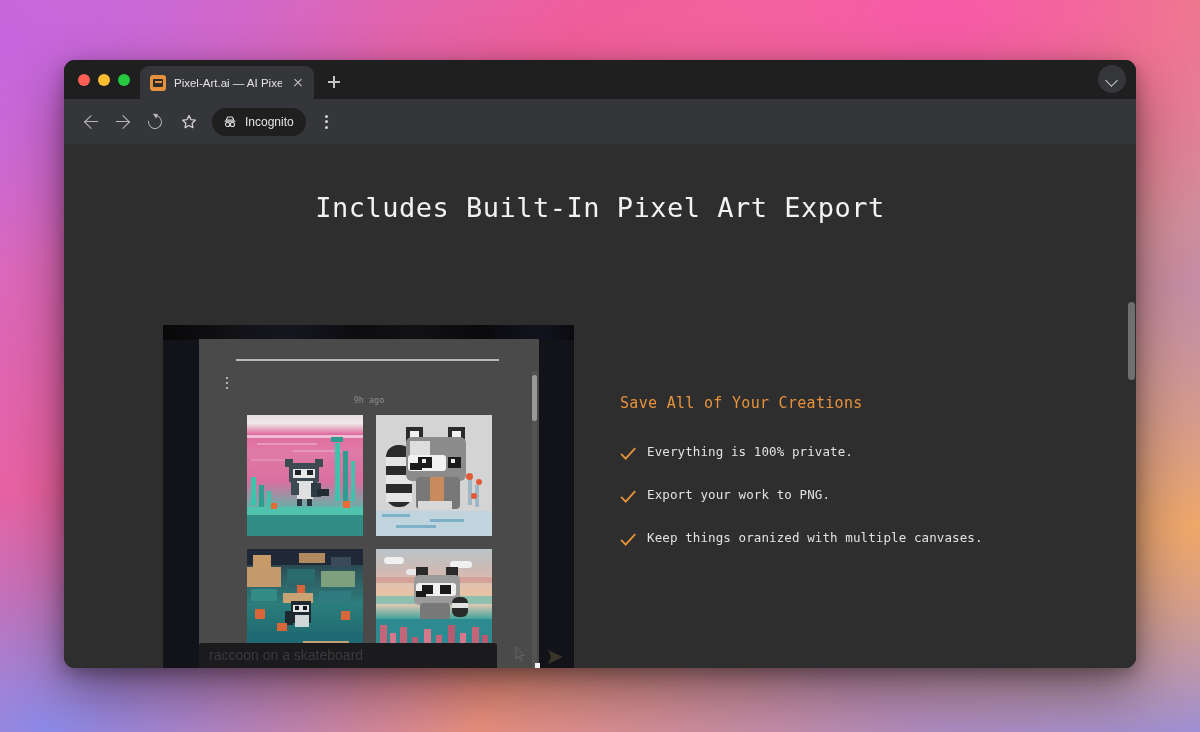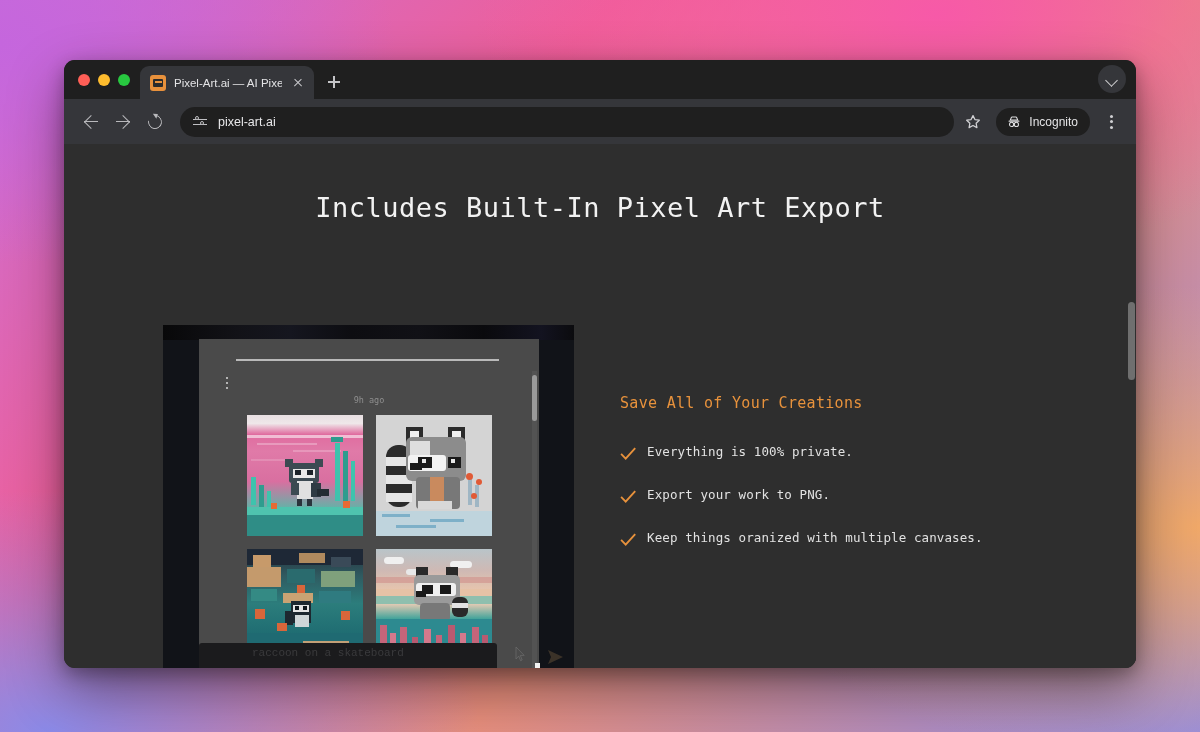--- a/index.html
+++ b/index.html
@@ -415,25 +415,24 @@
     position: absolute;
     left: 36px; bottom: 66px;
     width: 298px; height: 28px;
     background: #1b1b1d;
     border-radius: 3px;
     overflow: hidden;
   }
   .studio-promptbar span {
     position: absolute;
     left: 10px; top: 4px;
-    font-size: 11px;
+    font-size: 14px;
     color: #3a3a3c;
-    font-family: Liberation Mono, monospace;
+    font-family: Liberation Sans, sans-serif;
     white-space: nowrap;
-    margin-left: 43px;
   }
   .send-btn {
     position: absolute;
     right: 6px; bottom: 70px;
     width: 24px; height: 20px;
   }
 
   
   #feature-copy {
     position: absolute;
@@ -508,29 +507,20 @@
       </div>
     </div>
 
     <div class="toolbar">
       <div class="navbtn"><span class="arrow-l"></span></div>
       <div class="navbtn"><span class="arrow-r"></span></div>
       <div class="navbtn">
           <span class="reload-ico"></span>
         </div>
 
-      <div class="omnibox">
-        <span class="tune-ico">
-          <i></i>
-            <i></i>
-            <b></b>
-            <b></b>
-        </span>
-        <span class="url-text">pixel-art.ai</span>
-      </div>
 
       <div class="star-ico">
         <svg width="16" height="16" viewBox="0 0 16 16">
           <path d="M8 1.6l1.95 3.95 4.35.63-3.15 3.07.74 4.33L8 11.53 4.11 13.58l.74-4.33L1.7 6.18l4.35-.63z" fill="none" stroke="#d0d0d3" stroke-width="1.3" stroke-linejoin="round"></path>
         </svg>
       </div>
 
       <div class="incognito-pill">
         <svg width="16" height="16" viewBox="0 0 20 20">
           <path d="M5.4 7.4h9.2l-1.3-3.1a1 1 0 0 0-1-0.6H7.7a1 1 0 0 0-1 .6z" fill="none" stroke="#e0e0e2" stroke-width="1.3" stroke-linejoin="round"></path>

